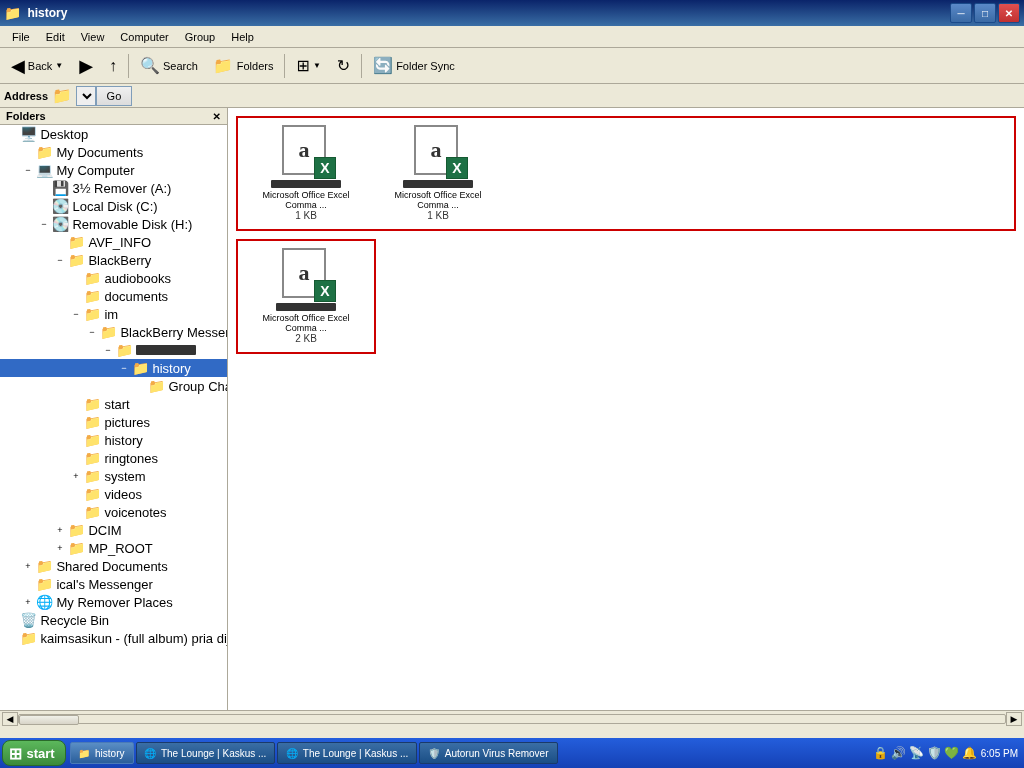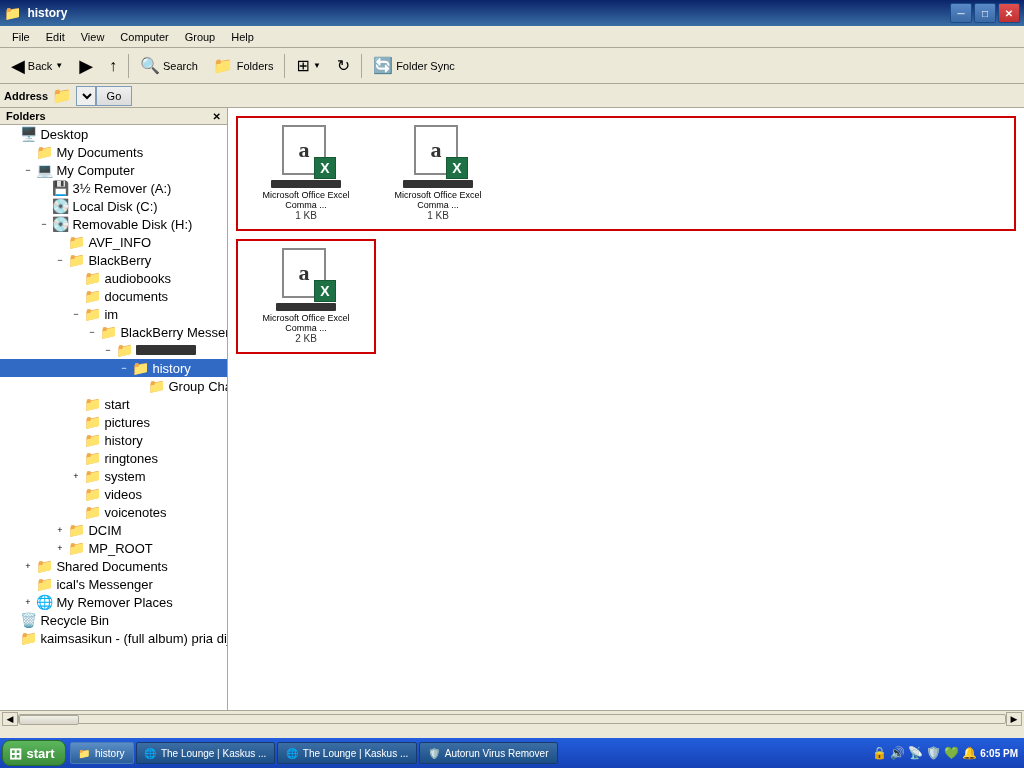--- a/index.html
+++ b/index.html
@@ -239,21 +239,21 @@
       background: linear-gradient(to bottom, #5a8ec5, #2a5e9a);
       border-color: #4a7ab8;
     }
     .tray {
       display: flex; align-items: center; gap: 3px;
       padding: 0 4px;
       color: white;
       font-size: 10px;
     }
     .tray-icon { font-size: 12px; }
-    .tray-time { font-weight: bold; }
+    .tray-time { font-weight: normal; }
 
     
     .indent-1 { padding-left: 4px; }
     .indent-2 { padding-left: 20px; }
     .indent-3 { padding-left: 36px; }
     .indent-4 { padding-left: 52px; }
     .indent-5 { padding-left: 68px; }
     .indent-6 { padding-left: 84px; }
     .indent-7 { padding-left: 100px; }
     .indent-8 { padding-left: 116px; }

